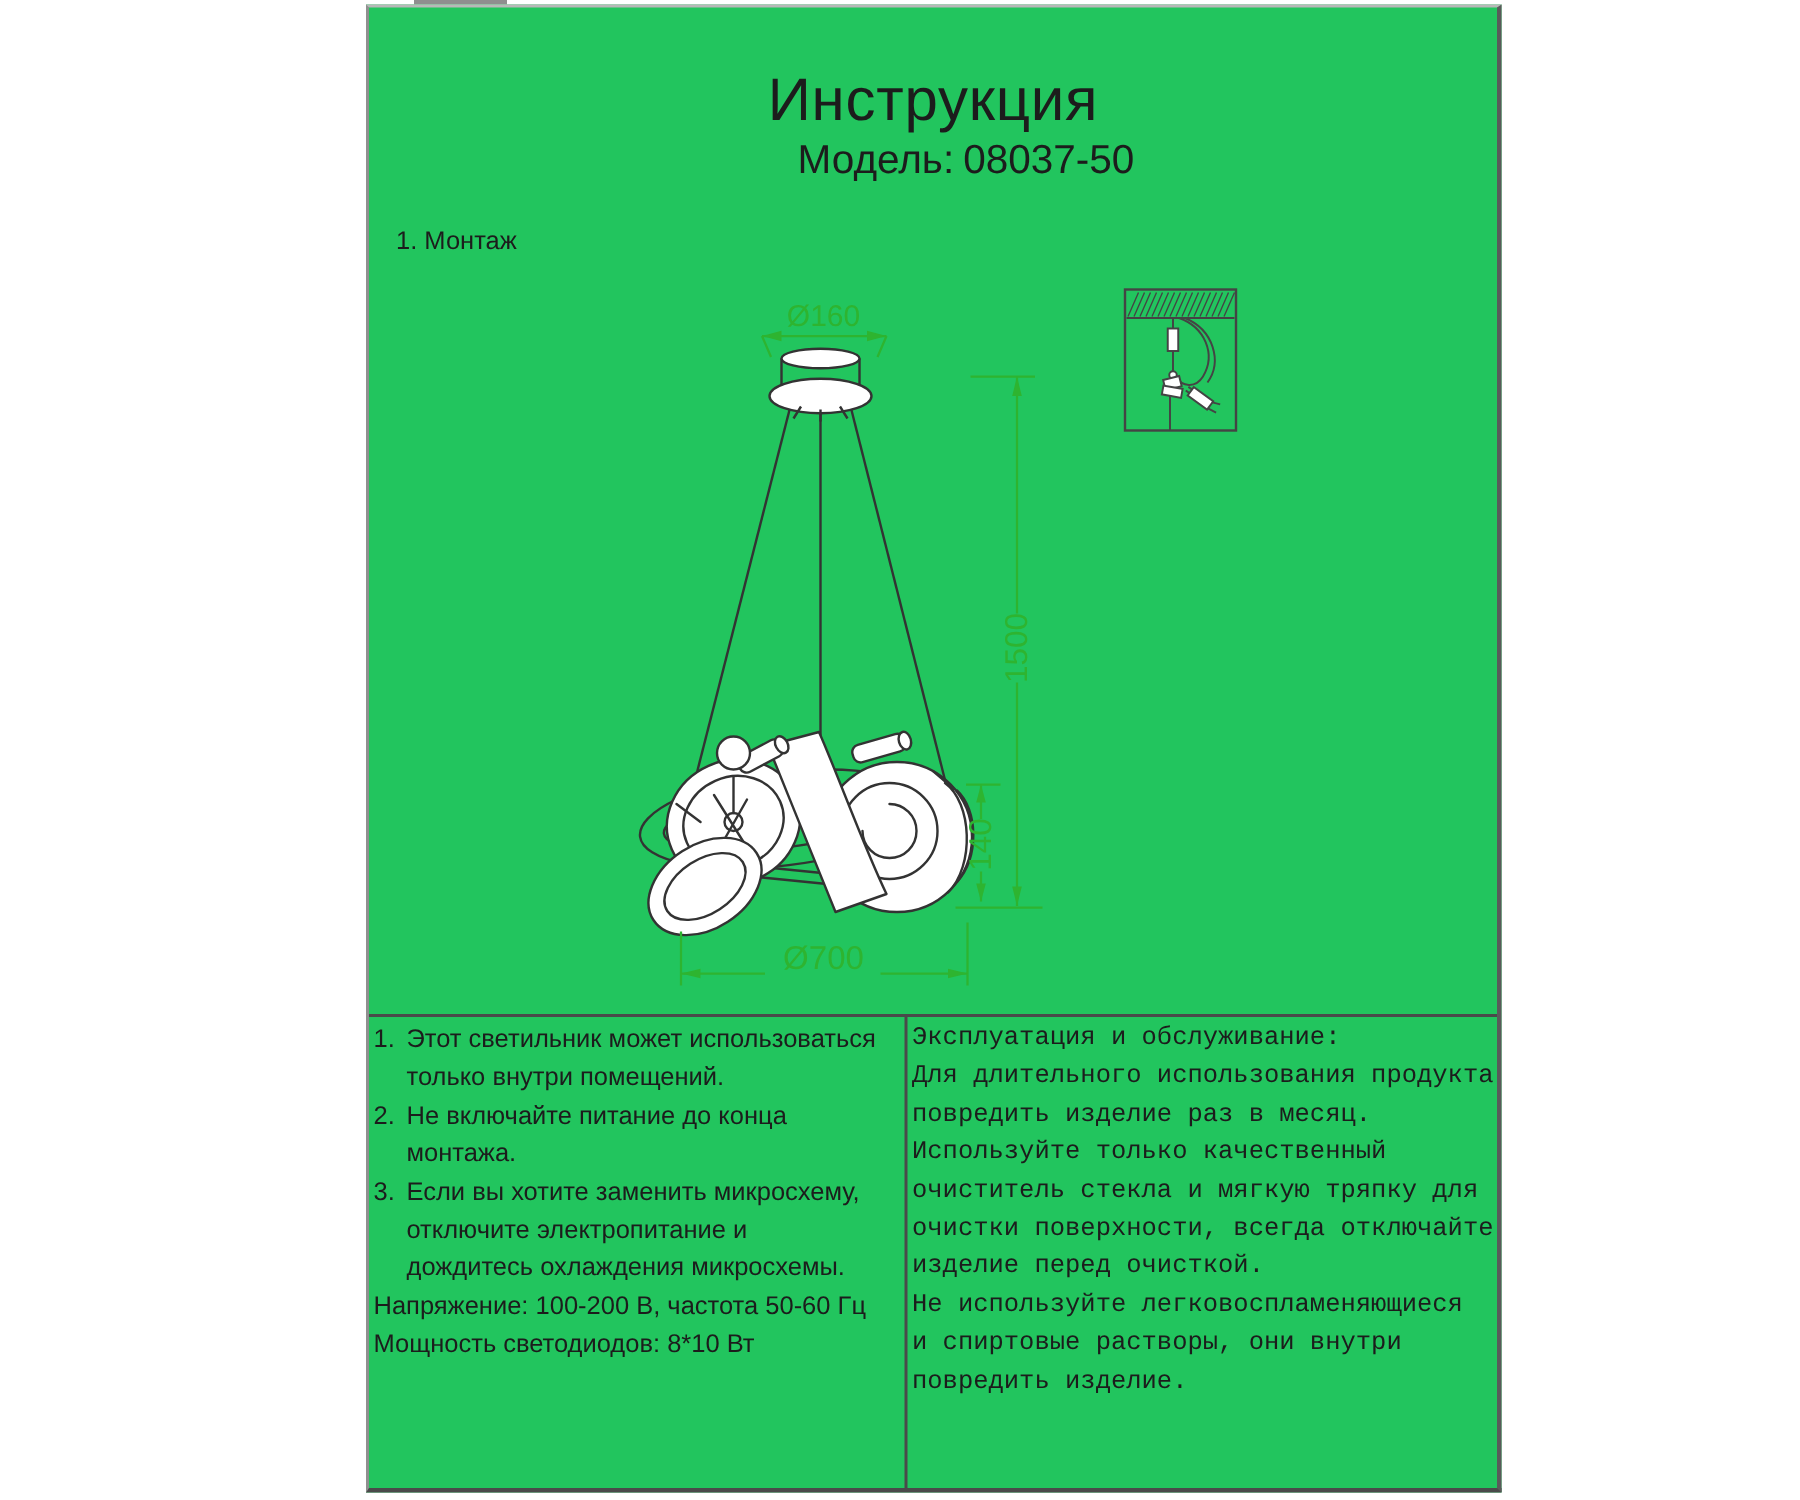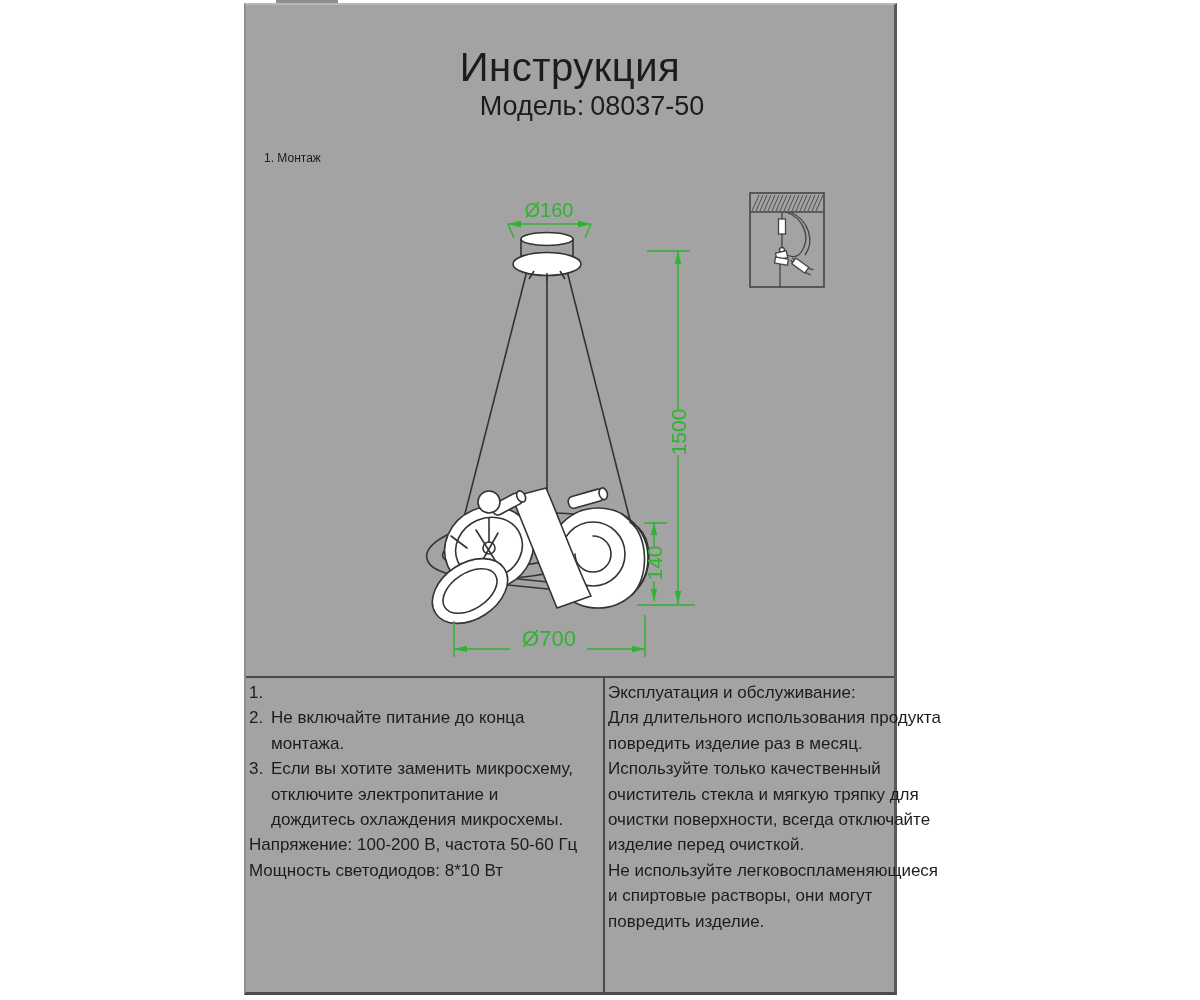--- a/index.html
+++ b/index.html
@@ -1,31 +1,31 @@
 <!DOCTYPE html>
 <html><head>
 <meta charset="utf-8">
 <style>
   html,body{margin:0;padding:0;background:#ffffff;}
   body{width:1200px;height:1000px;position:relative;overflow:hidden;
        font-family:"Liberation Sans","DejaVu Sans",sans-serif;color:#1c1c1c;}
-  .page{position:absolute;left:244px;top:3px;width:653px;height:992px;background:#a3a3a3;
+  .page{position:absolute;left:244px;top:3px;width:757px;height:992px;background:#22c55e;
         border-top:2px solid #b8b8b8;border-left:2px solid #8f8f8f;
         border-right:3px solid #5a5a5a;border-bottom:3px solid #4a4a4a;box-sizing:border-box;}
   .scan-artifact{position:absolute;left:276px;top:0;width:62px;height:3px;background:#8f8f8f;}
   .title{position:absolute;left:0;right:0;top:40px;text-align:center;
          font-size:40px;letter-spacing:.5px;}
   .model{position:absolute;left:0;right:0;top:86px;text-align:center;font-size:27px;padding-left:44px;}
   .model span{padding:0 3px;}
-  .section{position:absolute;left:18px;top:146px;font-size:12px;}
+  .section{position:absolute;left:18px;top:146px;font-size:17px;}
   svg.diagram{position:absolute;left:0;top:0;width:708px;height:987px;}
   .rule-h{position:absolute;left:0;right:0;top:671px;height:2px;background:#4a4a4a;}
   .rule-v{position:absolute;left:357px;top:671px;bottom:0;width:2px;background:#4a4a4a;}
   .cell-left{position:absolute;left:3px;top:675px;width:352px;font-size:17px;line-height:25.4px;}
-  .cell-right{position:absolute;left:362px;top:675px;width:348px;font-size:17px;line-height:25.4px;}
+  .cell-right{position:absolute;left:362px;top:675px;width:348px;font-size:17px;line-height:25.4px;font-family:Liberation Mono, monospace;}
   .item{display:flex;}
   .item .num{flex:0 0 22px;}
   .pre{white-space:pre;}
 </style>
 </head>
 <body>
 
 <div class="scan-artifact"></div>
 
 <div class="page">
@@ -123,20 +123,22 @@
       </g>
     </g>
   </svg>
 
   <div class="rule-h"></div>
   <div class="rule-v"></div>
 
   <div class="cell-left">
     <div class="item">
       <span class="num">1.</span>
+      <span class="pre">Этот светильник может использоваться
+только внутри помещений.</span>
     </div>
     <div class="item">
       <span class="num">2.</span>
       <span class="pre">Не включайте питание до конца
 монтажа.</span>
     </div>
     <div class="item">
       <span class="num">3.</span>
       <span class="pre">Если вы хотите заменить микросхему,
 отключите электропитание и
@@ -148,17 +150,17 @@
 
   <div class="cell-right">
     <div>Эксплуатация и обслуживание:</div>
     <div class="pre">Для длительного использования продукта
 повредить изделие раз в месяц.
 Используйте только качественный
 очиститель стекла и мягкую тряпку для
 очистки поверхности, всегда отключайте
 изделие перед очисткой.</div>
     <div class="pre">Не используйте легковоспламеняющиеся
-и спиртовые растворы, они могут
+и спиртовые растворы, они внутри
 повредить изделие.</div>
   </div>
 
 </div>
 
 </body></html>

